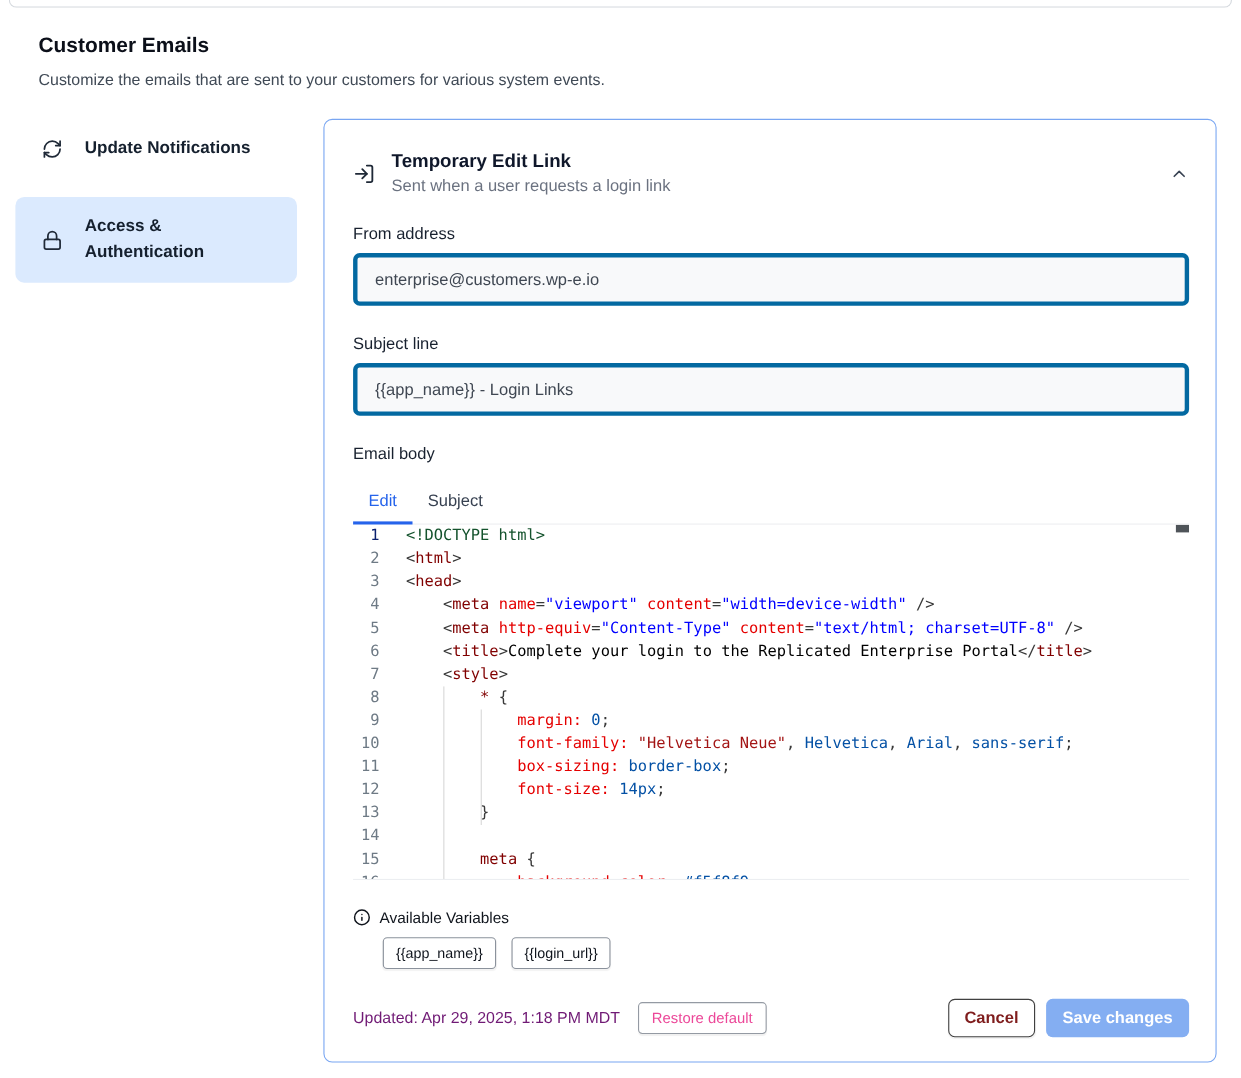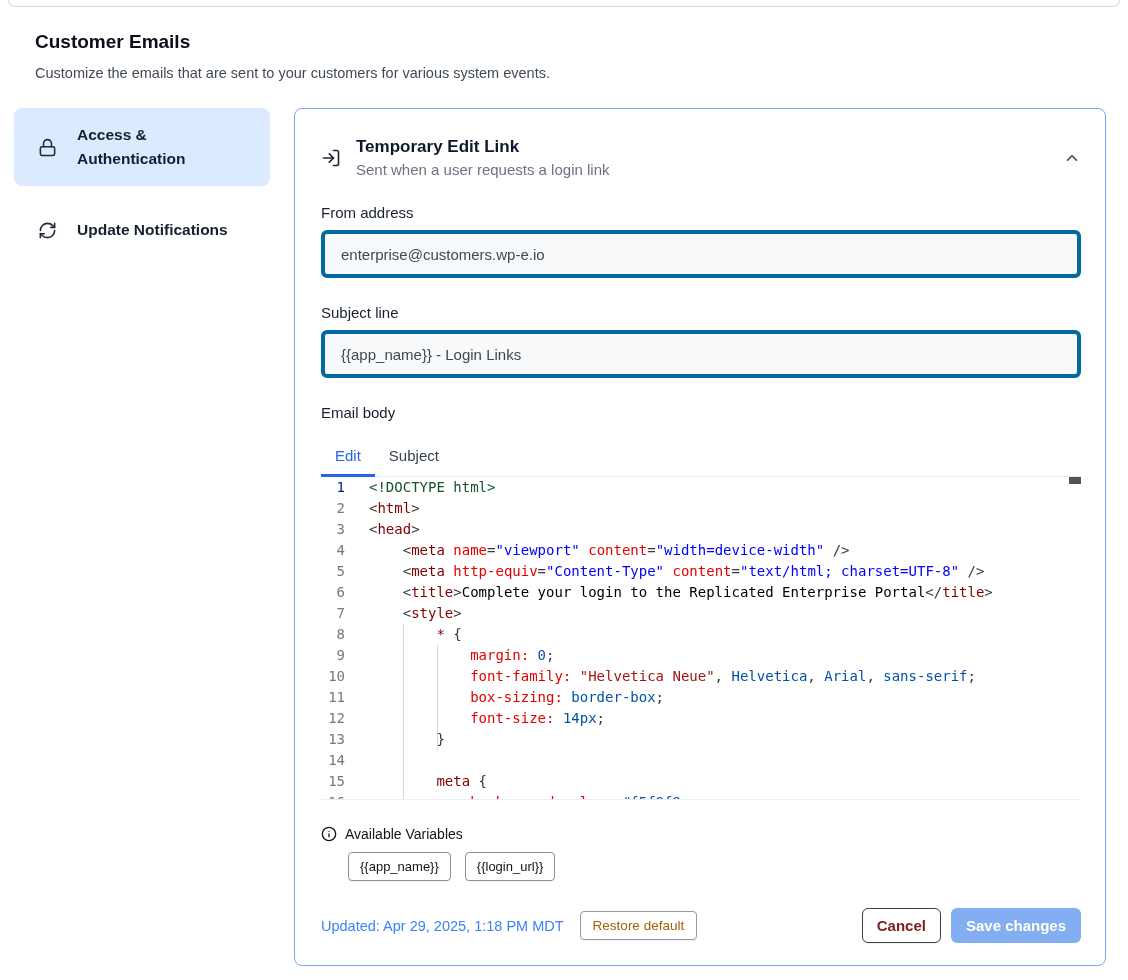--- a/index.html
+++ b/index.html
@@ -69,24 +69,24 @@
   
   .vars-head { display:flex; align-items:center; gap:8px; margin-top:26px; }
   .vars-label { font-size:14px; color:#10151d; }
   .chips { margin-top:10px; display:flex; gap:14px;padding-left:27px; }
   .chip { padding:6px 11px; border:1px solid #8b929c; border-radius:4px; background:#fff;
     font-family:"DejaVu Sans Mono", monospace; font-size:13px; color:#10151d;
     box-shadow:0 1px 1px rgba(0,0,0,.05); cursor:pointer; }
 
   
   .card-footer { margin-top:27px; display:flex; align-items:center; }
-  .updated { font-size:14.5px; color:#3b82f6; }
+  .updated { font-size:14.5px; color:#701a75; }
   .btn { font-family:"Liberation Sans", sans-serif; background:#fff; cursor:pointer; }
   .restore-btn { margin-left:16px; padding:6px 12px; border:1px solid #949aa3; border-radius:4px;
-    font-size:13.5px; color:#a16207; box-shadow:0 1px 1px rgba(0,0,0,.06); }
+    font-size:13.5px; color:#ec4899; box-shadow:0 1px 1px rgba(0,0,0,.06); }
   .spacer { flex:1; }
   .cancel-btn { padding:8px 14px; border:1px solid #404040; border-radius:6px; font-size:15px;
     font-weight:600; color:#7f1d1d; box-shadow:0 1px 1px rgba(0,0,0,.06); }
   .save-btn { margin-left:10px; padding:9px 15px; border:none; border-radius:6px; font-size:15px;
     font-weight:600; color:#ffffff; background:#84aef2; }
 
   svg { display:block; }
 </style>
 </head>
 <body>
@@ -94,39 +94,39 @@
 <div class="top-edge"></div>
 
 <header class="page-head">
   <h1 class="page-title">Customer Emails</h1>
   <p class="page-subtitle">Customize the emails that are sent to your customers for various system events.</p>
 </header>
 
 <div class="layout">
 
   <nav class="sidebar">
-    <div class="side-item active">
-      <span class="side-icon">
-        <svg width="19" height="19" viewBox="0 0 24 24" fill="none" stroke="#1f2937" stroke-width="2" stroke-linecap="round" stroke-linejoin="round">
-            <rect x="3" y="11" width="18" height="11" rx="2" ry="2"></rect>
-            <path d="M7 11V7a5 5 0 0 1 10 0v4"></path>
-          </svg>
-      </span>
-      <span class="side-label">Access &amp; Authentication</span>
-    </div>
     <div class="side-item">
       <span class="side-icon">
         <svg width="19" height="19" viewBox="0 0 24 24" fill="none" stroke="#1f2937" stroke-width="2" stroke-linecap="round" stroke-linejoin="round">
             <path d="M3 12a9 9 0 0 1 9-9 9.75 9.75 0 0 1 6.74 2.74L21 8"></path>
             <path d="M21 3v5h-5"></path>
             <path d="M21 12a9 9 0 0 1-9 9 9.75 9.75 0 0 1-6.74-2.74L3 16"></path>
             <path d="M3 21v-5h5"></path>
           </svg>
       </span>
       <span class="side-label">Update Notifications</span>
+    </div>
+    <div class="side-item active">
+      <span class="side-icon">
+        <svg width="19" height="19" viewBox="0 0 24 24" fill="none" stroke="#1f2937" stroke-width="2" stroke-linecap="round" stroke-linejoin="round">
+            <rect x="3" y="11" width="18" height="11" rx="2" ry="2"></rect>
+            <path d="M7 11V7a5 5 0 0 1 10 0v4"></path>
+          </svg>
+      </span>
+      <span class="side-label">Access &amp; Authentication</span>
     </div>
   </nav>
 
   <section class="card">
 
     <div class="card-head">
       <span class="hdr-icon">
         <svg width="20" height="20" viewBox="0 0 24 24" fill="none" stroke="#1f2937" stroke-width="2" stroke-linecap="round" stroke-linejoin="round">
             <path d="M15 3h4a2 2 0 0 1 2 2v14a2 2 0 0 1-2 2h-4"></path>
             <polyline points="10 17 15 12 10 7"></polyline>

